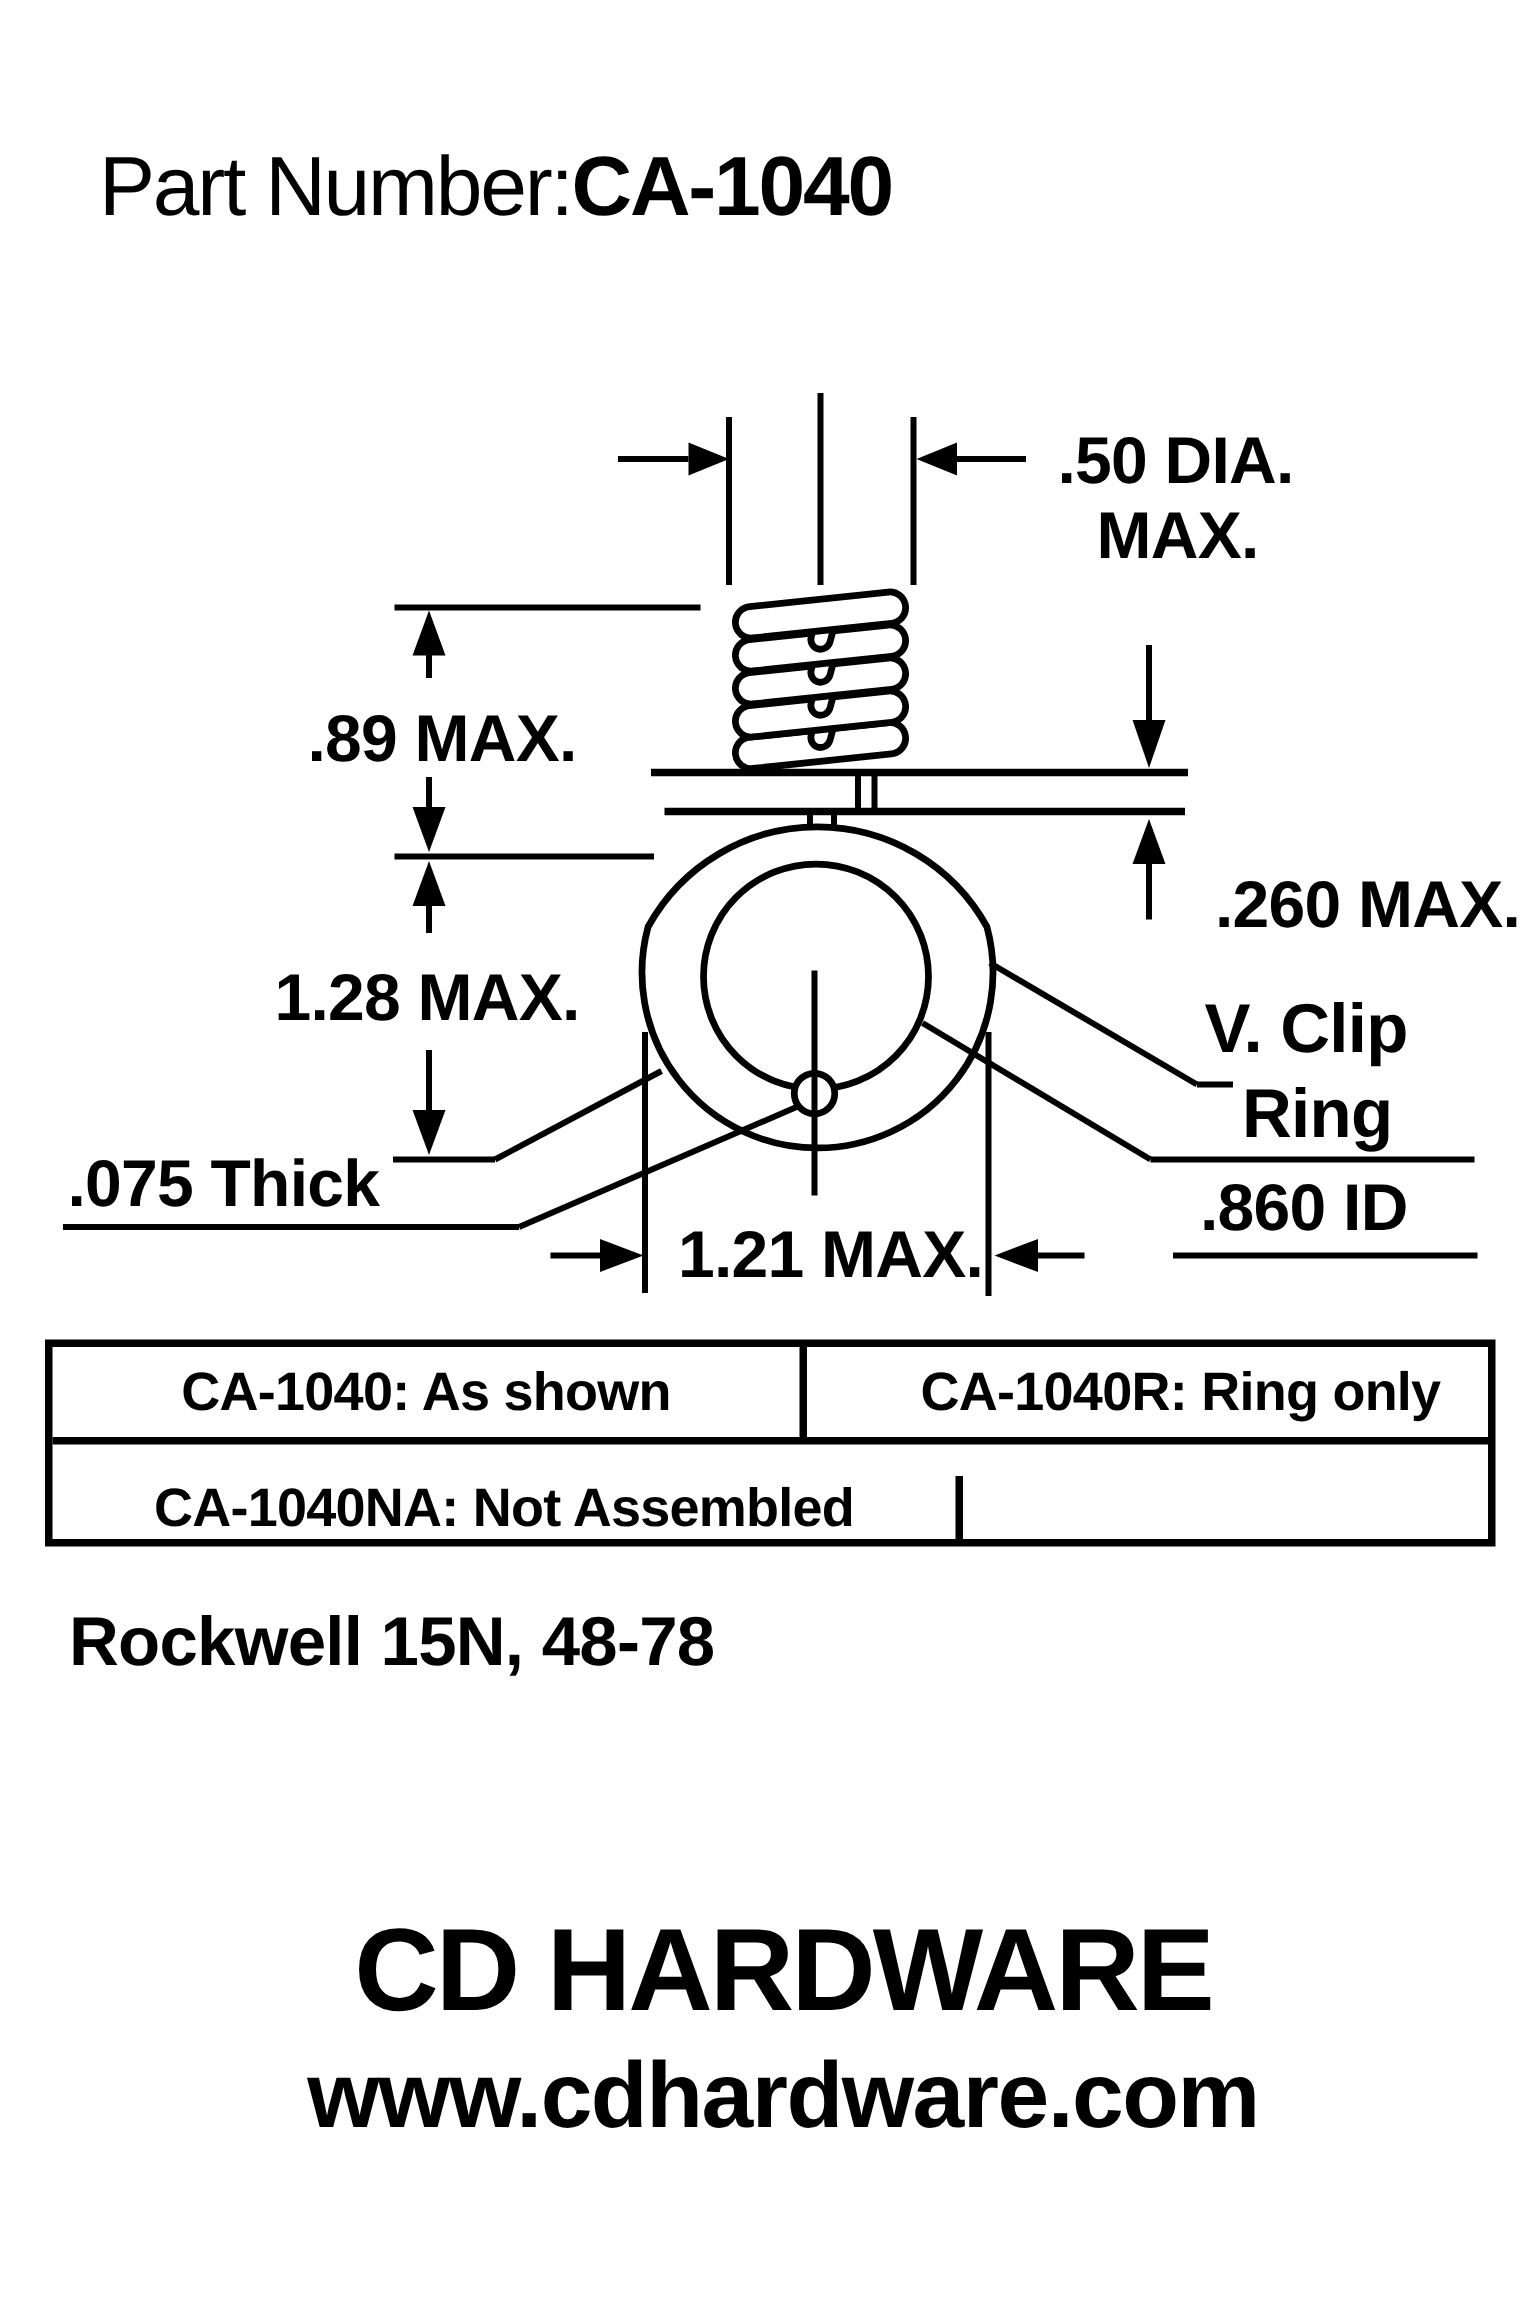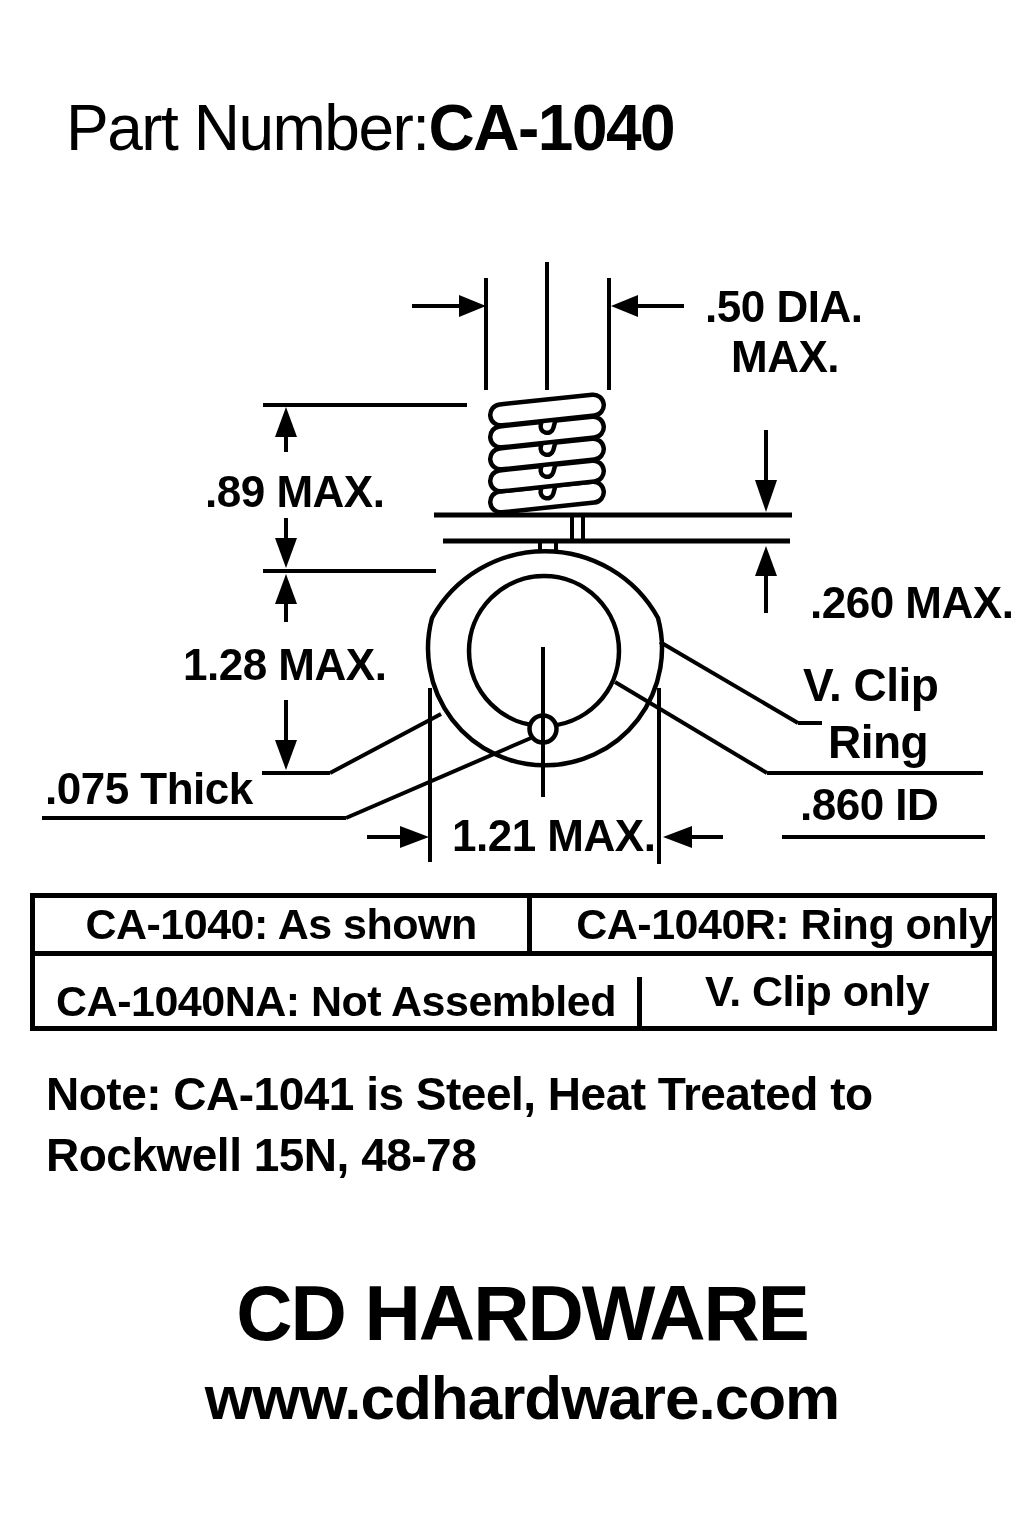--- a/index.html
+++ b/index.html
@@ -4,21 +4,21 @@
 <style>
   html,body{margin:0;padding:0;}
   body{
     width:1024px;height:1536px;position:relative;background:#ffffff;
     font-family:"Liberation Sans", sans-serif;color:#000;
     overflow:hidden;
   }
   .abs{position:absolute;}
   
   .title{
-    left:66px;top:96px;font-size:64px;line-height:1;letter-spacing:-1.5px;
+    left:66px;top:96px;font-size:56px;line-height:1;letter-spacing:-1.5px;
     white-space:nowrap;
   }
   .title .bold{font-weight:bold;}
   
   .drawing{left:0;top:250px;}
   svg text{
     font-family:"Liberation Sans", sans-serif;font-weight:bold;
     font-size:44px;fill:#000;letter-spacing:-0.5px;
   }
   svg text.vclip{font-size:46px;}
@@ -28,21 +28,21 @@
   .arrow{fill:#000;stroke:none;}
   
   .ptable{
     left:30px;top:893px;width:967px;height:138px;box-sizing:border-box;
     border:5px solid #000;display:flex;flex-direction:column;
   }
   .trow{display:flex;flex:1;}
   .trow.first{border-bottom:5px solid #000;}
   .tcell{
     display:flex;align-items:center;justify-content:center;
-    font-weight:bold;font-size:43px;letter-spacing:-0.5px;white-space:nowrap;
+    font-weight:bold;font-size:36px;letter-spacing:-0.5px;white-space:nowrap;
     box-sizing:border-box;
   }
   .tcell.divided{border-right:5px solid #000;}
   .r1c1{width:503px;}
   .r1c2{flex:1;margin-left:44px;}
   .r2c1{width:607px;margin-top:21px;}
   .r2c2{flex:1;}
   
   .note{
     left:46px;top:1064px;font-size:46px;font-weight:bold;line-height:61px;
@@ -167,23 +167,21 @@
   <text x="800" y="820">.860 ID</text>
 </svg>
 
 <div class="abs ptable">
   <div class="trow first">
     <div class="tcell divided r1c1">CA-1040: As shown</div>
     <div class="tcell r1c2">CA-1040R: Ring only</div>
   </div>
   <div class="trow">
     <div class="tcell divided r2c1">CA-1040NA: Not Assembled</div>
-    <div class="tcell r2c2">V. Clip only</div>
   </div>
 </div>
 
 <div class="abs note">
-  <div>Note: CA-1041 is Steel, Heat Treated to</div>
   <div>Rockwell 15N, 48-78</div>
 </div>
 
 <div class="abs footer-company">CD HARDWARE</div>
 <div class="abs footer-site">www.cdhardware.com</div>
 
 </body></html>

